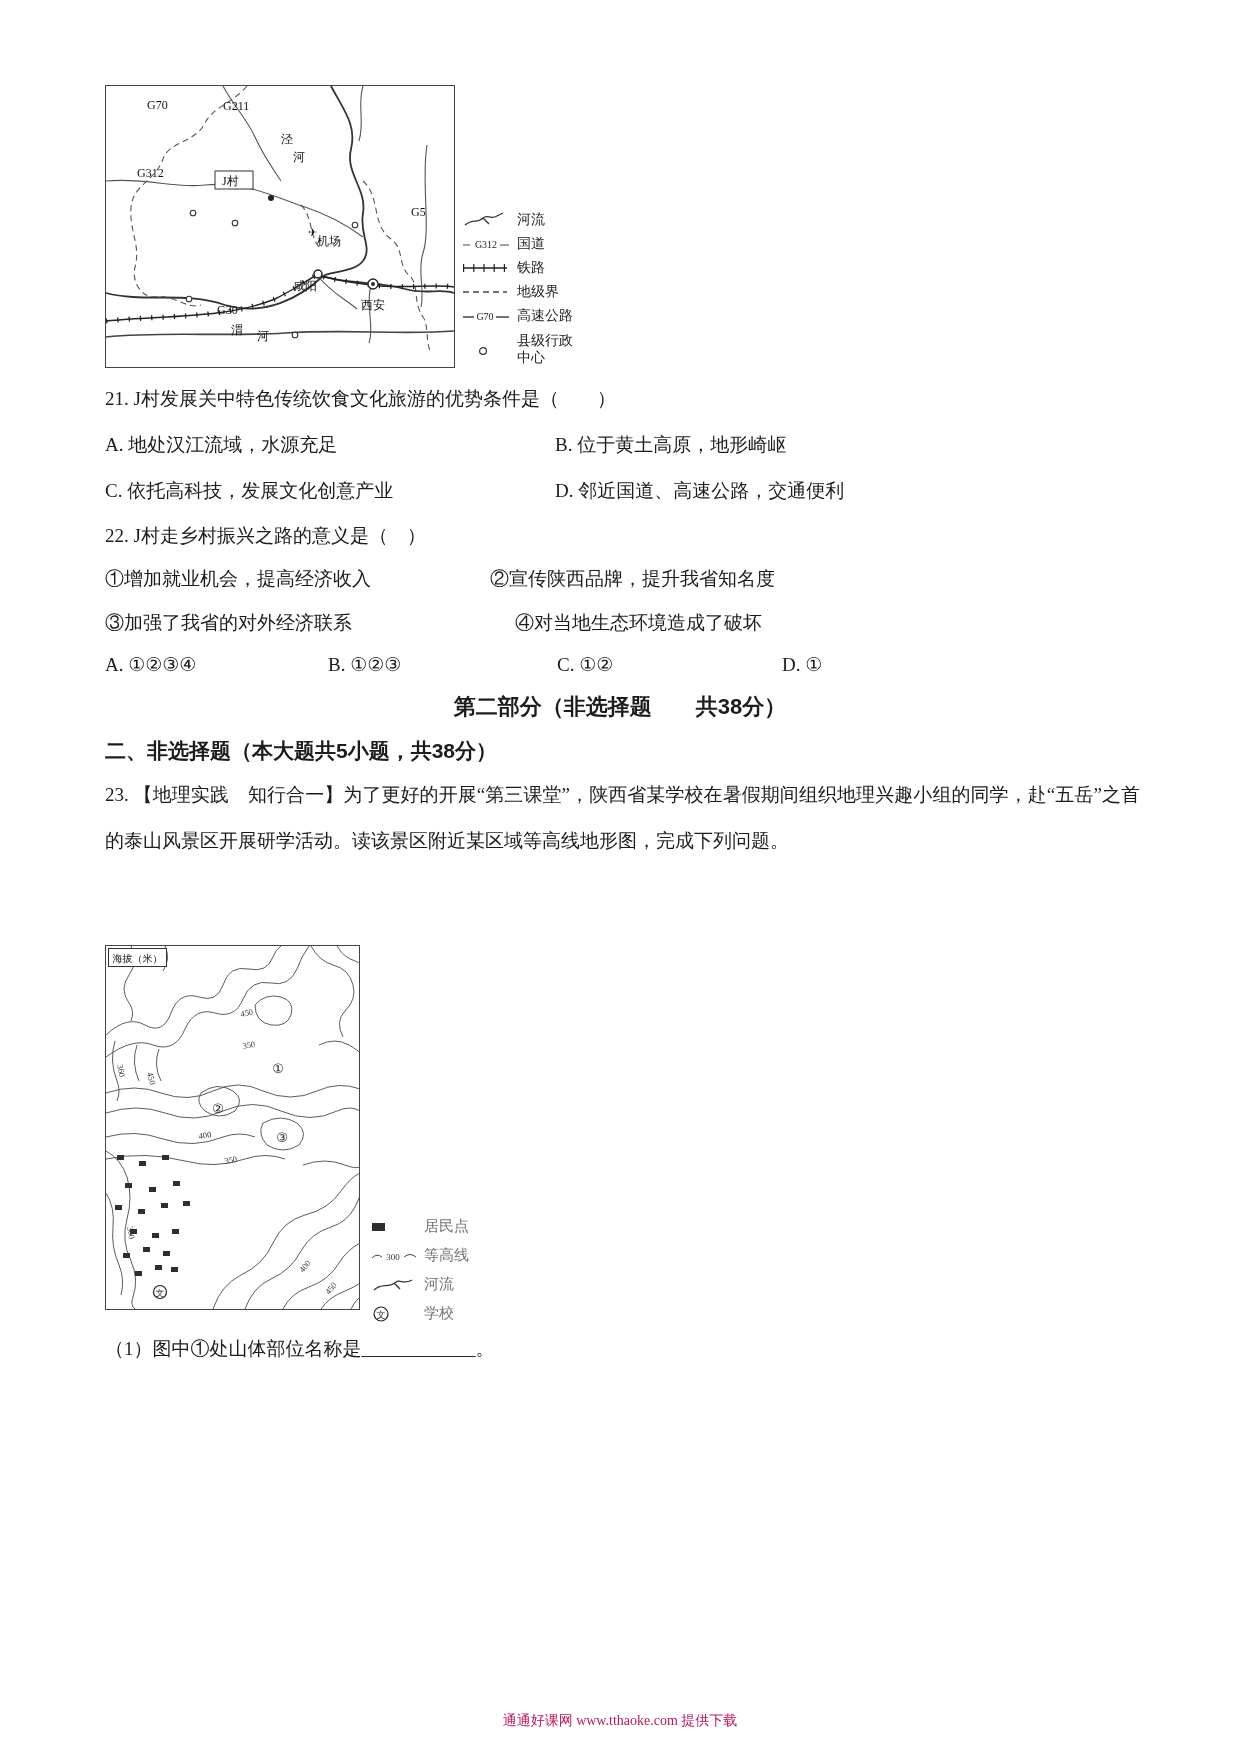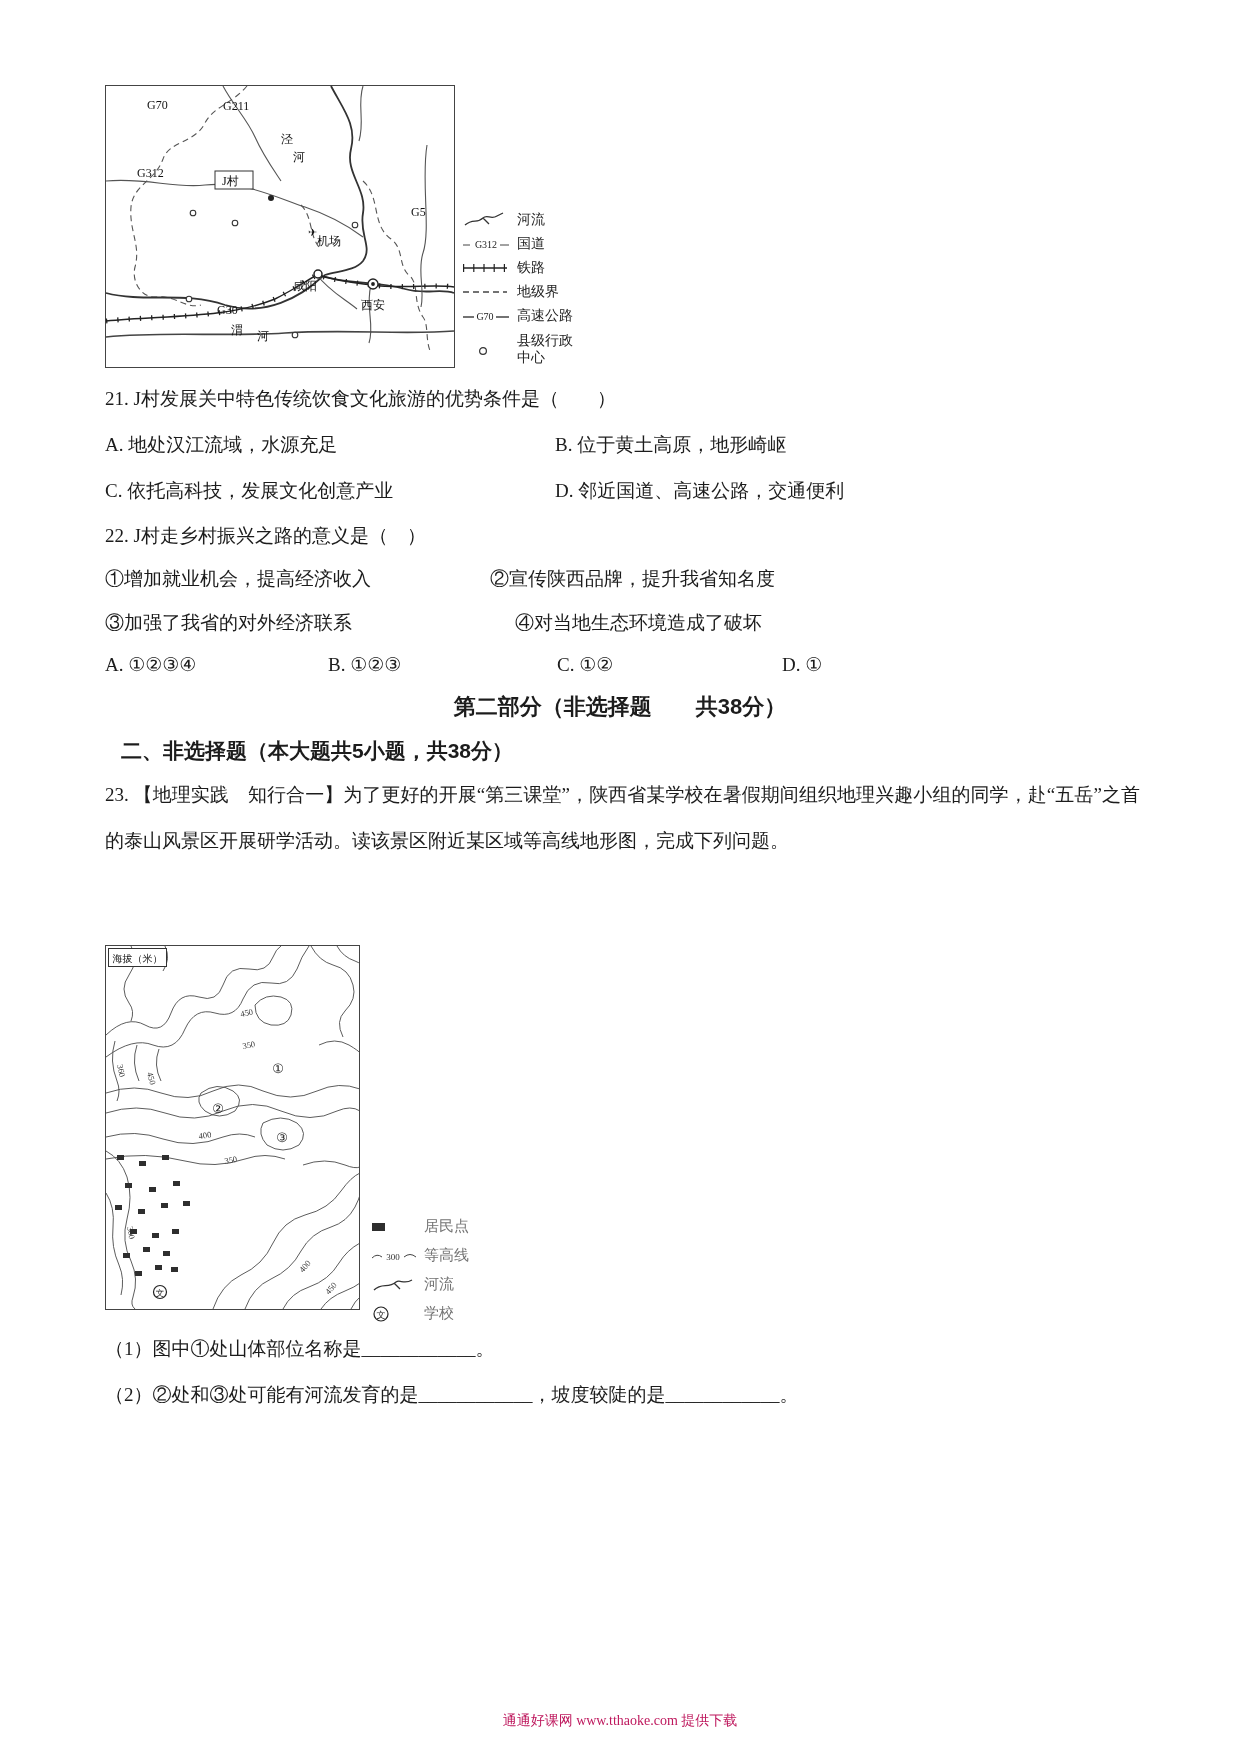--- a/index.html
+++ b/index.html
@@ -194,21 +194,21 @@
   <div class="abs txt" style="left:105px; top:566px;">①增加就业机会，提高经济收入</div>
   <div class="abs txt" style="left:490px; top:566px;">②宣传陕西品牌，提升我省知名度</div>
   <div class="abs txt" style="left:105px; top:610px;">③加强了我省的对外经济联系</div>
   <div class="abs txt" style="left:515px; top:610px;">④对当地生态环境造成了破坏</div>
   <div class="abs txt" style="left:105px; top:652px;">A. ①②③④</div>
   <div class="abs txt" style="left:328px; top:652px;">B. ①②③</div>
   <div class="abs txt" style="left:557px; top:652px;">C. ①②</div>
   <div class="abs txt" style="left:782px; top:652px;">D. ①</div>
 
   <div class="abs h-center" style="top:692px;">第二部分（非选择题　　共38分）</div>
-  <div class="abs h-sub" style="left:105px; top:737px;margin-left:16px;">二、非选择题（本大题共5小题，共38分）</div>
+  <div class="abs h-sub" style="left:105px; top:737px;">二、非选择题（本大题共5小题，共38分）</div>
 
   <div class="abs para" style="left:105px; top:772px; width:1035px;">23. 【地理实践　知行合一】为了更好的开展“第三课堂”，陕西省某学校在暑假期间组织地理兴趣小组的同学，赴“五岳”之首的泰山风景区开展研学活动。读该景区附近某区域等高线地形图，完成下列问题。</div>
 
   <div class="abs" style="left:105px; top:945px;">
     <svg width="255" height="365" viewBox="0 0 255 365">
       <rect x="0.5" y="0.5" width="254" height="364" fill="none" stroke="#444" stroke-width="1"></rect>
 
       <g stroke="#4a4a4a" stroke-width="0.9" fill="none">
         <path d="M1,90 Q22,70 40,80 Q58,90 66,68 Q74,46 94,52 Q112,58 118,40 Q124,20 144,24 Q162,28 168,12 Q171,4 176,1"></path>
         <path d="M1,112 Q28,92 48,100 Q70,108 80,84 Q90,62 110,68 Q130,74 138,54 Q146,34 166,38 Q184,42 192,24 Q196,12 204,1"></path>
@@ -319,17 +319,16 @@
         <svg width="44" height="18" viewBox="0 0 44 18">
             <circle cx="9" cy="9" r="7" fill="#fff" stroke="#222" stroke-width="1.2"></circle>
             <text x="9" y="12.5" font-size="9" text-anchor="middle" fill="#222">文</text>
           </svg>
       </span>
       <span>学校</span>
     </div>
   </div>
 
   <div class="abs txt" style="left:105px; top:1336px;">（1）图中①处山体部位名称是____________。</div>
-  <div class="abs txt" style="left:105px; top:1382px;">（2）②处和③处可能有河流发育的是____________，坡度较陡的是____________。</div>
 
   <div class="abs footer" style="top:1712px;">通通好课网  www.tthaoke.com  提供下载</div>
 
 </div>
 
 </body></html>

